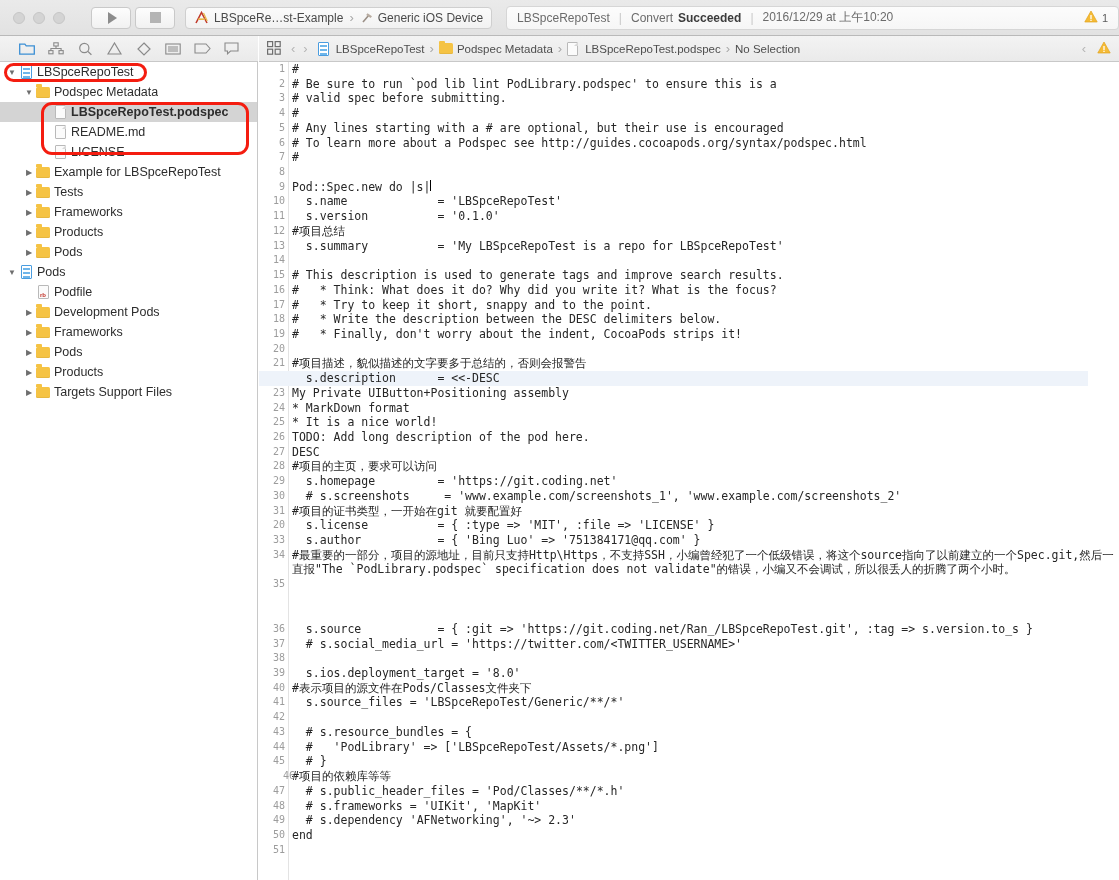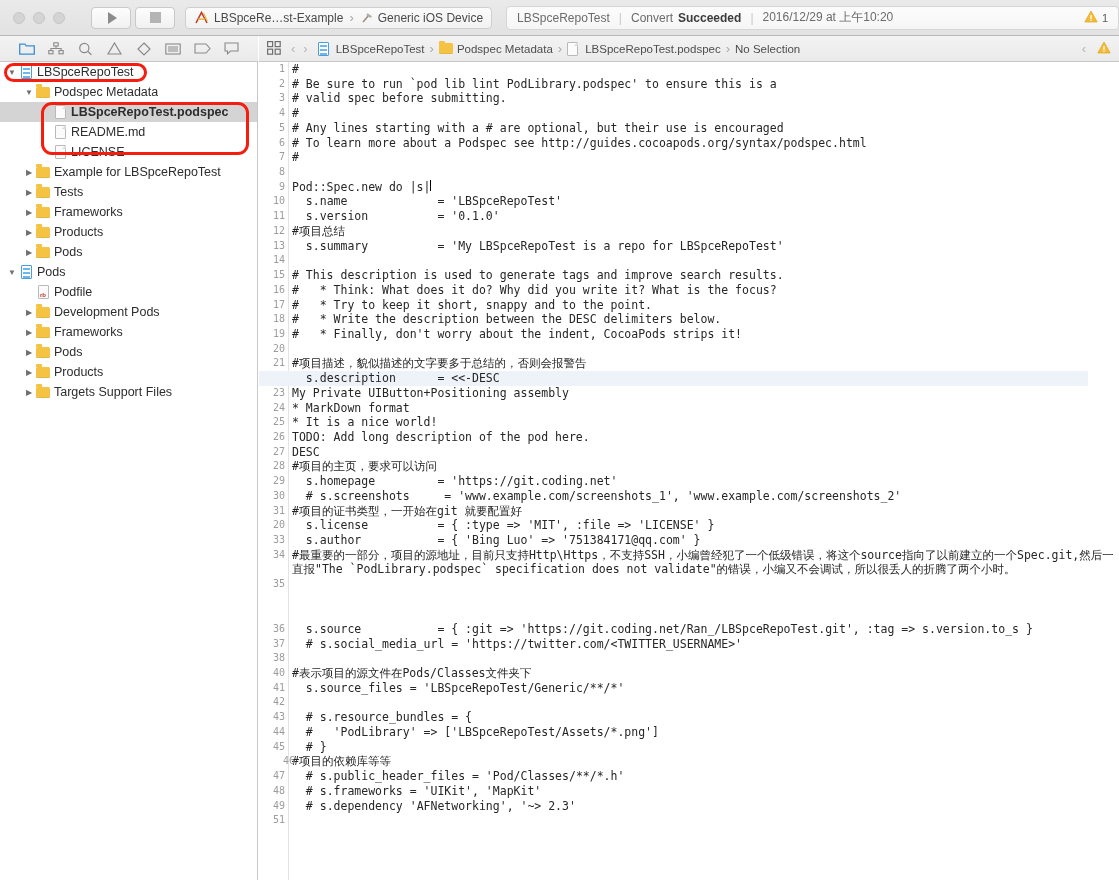--- a/index.html
+++ b/index.html
@@ -603,20 +603,24 @@
       </div>
       <div class="line-wrap" style="position: relative;">
         <div class="ln" style="left: -31px;">37</div>
         <div class="cl"><span class="code-text">  # s.social_media_url = 'https://twitter.com/&lt;TWITTER_USERNAME&gt;'</span></div>
       </div>
       <div class="line-wrap" style="position: relative;">
         <div class="ln" style="left: -31px;">38</div>
         <div class="cl"><span class="code-text">&nbsp;</span></div>
       </div>
       <div class="line-wrap" style="position: relative;">
+        <div class="ln" style="left: -31px;">39</div>
+        <div class="cl"><span class="code-text">  s.ios.deployment_target = '8.0'</span></div>
+      </div>
+      <div class="line-wrap" style="position: relative;">
         <div class="ln" style="left: -31px;">40</div>
         <div class="cl"><span class="code-text">#表示项目的源文件在Pods/Classes文件夹下</span></div>
       </div>
       <div class="line-wrap" style="position: relative;">
         <div class="ln" style="left: -31px;">41</div>
         <div class="cl"><span class="code-text">  s.source_files = 'LBSpceRepoTest/Generic/**/*'</span></div>
       </div>
       <div class="line-wrap" style="position: relative;">
         <div class="ln" style="left: -31px;">42</div>
         <div class="cl"><span class="code-text">&nbsp;</span></div>
@@ -643,17 +647,21 @@
       </div>
       <div class="line-wrap" style="position: relative;">
         <div class="ln" style="left: -31px;">48</div>
         <div class="cl"><span class="code-text">  # s.frameworks = 'UIKit', 'MapKit'</span></div>
       </div>
       <div class="line-wrap" style="position: relative;">
         <div class="ln" style="left: -31px;">49</div>
         <div class="cl"><span class="code-text">  # s.dependency 'AFNetworking', '~&gt; 2.3'</span></div>
       </div>
       <div class="line-wrap" style="position: relative;">
+        <div class="ln" style="left: -31px;">50</div>
+        <div class="cl"><span class="code-text">end</span></div>
+      </div>
+      <div class="line-wrap" style="position: relative;">
         <div class="ln" style="left: -31px;">51</div>
         <div class="cl"><span class="code-text">&nbsp;</span></div>
       </div>
     </div>
 </div>
 
 </body></html>

